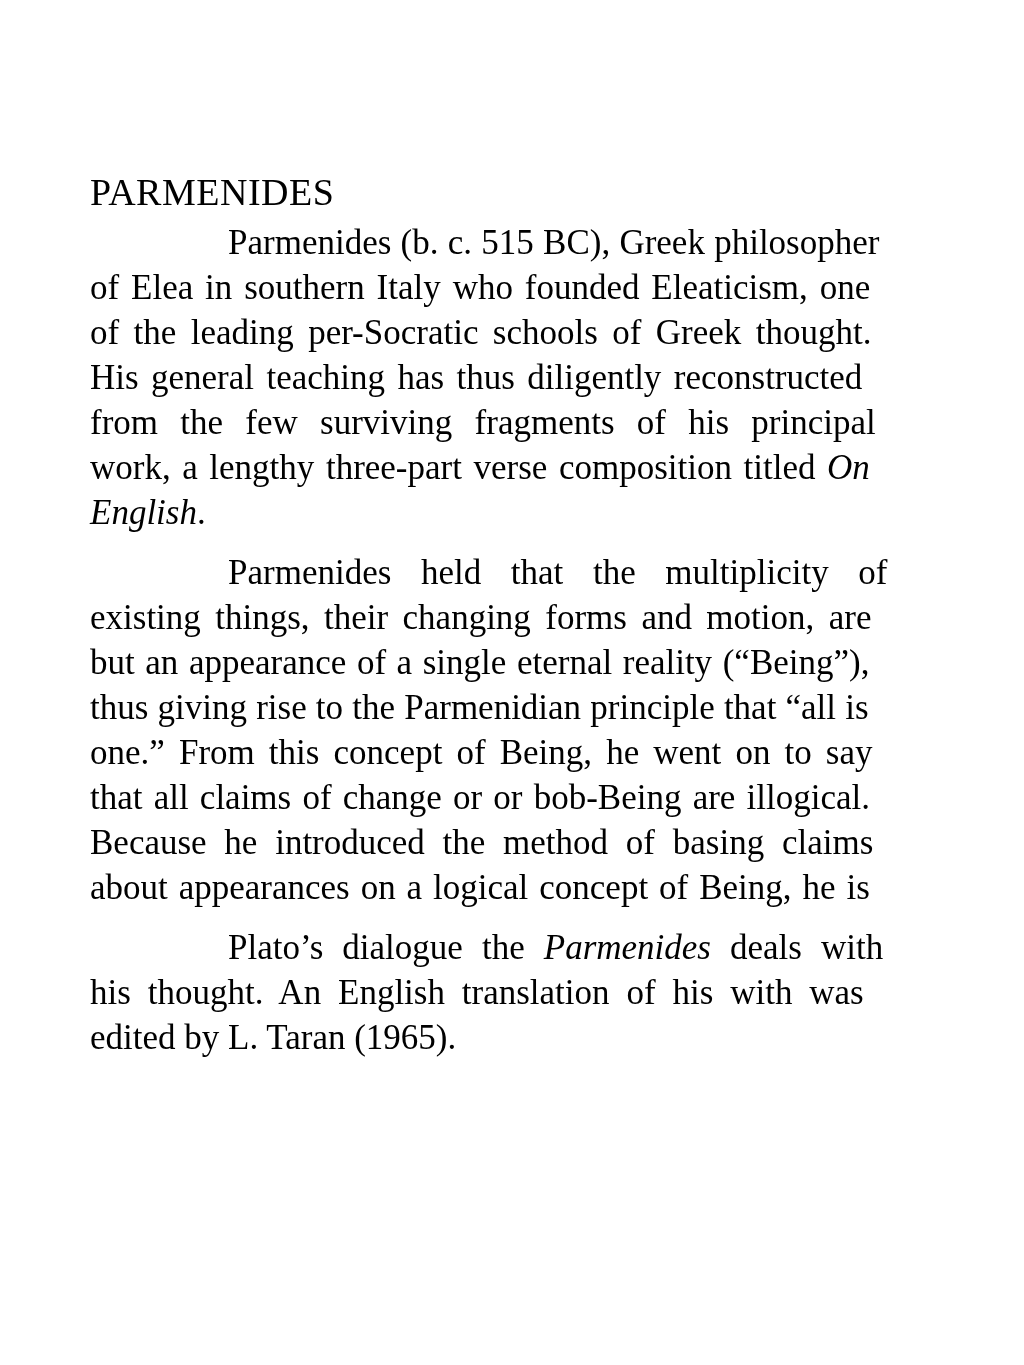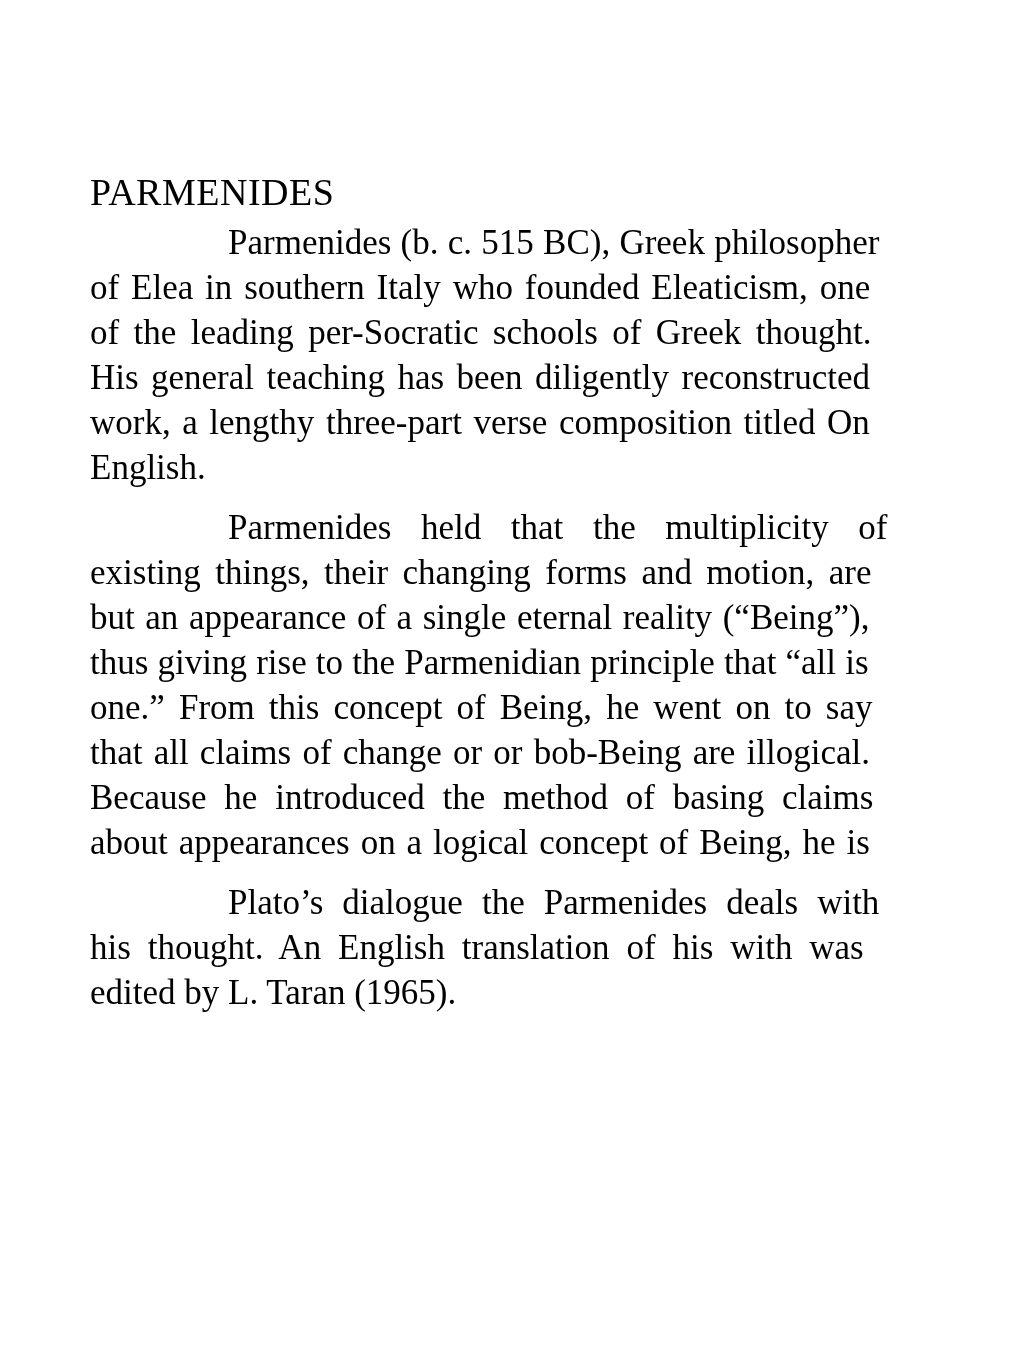--- a/index.html
+++ b/index.html
@@ -44,41 +44,42 @@
     font-size: 35px;
     white-space: nowrap;
     overflow: visible;
   }
   .line.first { padding-left: 138px; }
   .ln {
     display: inline-block;
     white-space: nowrap;
     transform-origin: left center;
   }
-  .it { }
+  .it { font-style: italic; }
   .progress-bar {
     position: absolute;
     left: 429px;
     bottom: 0;
     width: 170px;
     height: 8px;
   }
 </style>
 </head>
 <body style="background: rgb(255, 255, 255); color: rgb(0, 0, 0);">
 
 <div class="slide">
   <div class="doc">
     <h1 class="title">PARMENIDES</h1>
     <div>
         <div class="para">
           <div class="line first"><span class="ln" style="word-spacing: 0.513021px;"><span>Parmenides (b. c. 515 BC), Greek philosopher</span></span></div>
           <div class="line"><span class="ln" style="word-spacing: 3.13281px;"><span>of Elea in southern Italy who founded Eleaticism, one</span></span></div>
           <div class="line"><span class="ln" style="word-spacing: 5.64955px;"><span>of the leading per-Socratic schools of Greek thought.</span></span></div>
-          <div class="line"><span class="ln" style="word-spacing: 3.66146px;"><span>His general teaching has been diligently reconstructed</span></span></div>
+          <div class="line"><span class="ln" style="word-spacing: 3.66146px;"><span>His general teaching has thus diligently reconstructed</span></span></div>
+          <div class="line"><span class="ln" style="word-spacing: 13.5246px;"><span>from the few surviving fragments of his principal</span></span></div>
           <div class="line"><span class="ln" style="word-spacing: 2.82366px;"><span>work, a lengthy three-part verse composition titled </span><span class="it">On</span></span></div>
           <div class="line last"><span class="ln"><span class="it">English</span><span>.</span></span></div>
         </div>
         <div class="para">
           <div class="line first"><span class="ln" style="word-spacing: 20.8781px;"><span>Parmenides held that the multiplicity of</span></span></div>
           <div class="line"><span class="ln" style="word-spacing: 5.67857px;"><span>existing things, their changing forms and motion, are</span></span></div>
           <div class="line"><span class="ln" style="word-spacing: 1.83594px;"><span>but an appearance of a single eternal reality (“Being”),</span></span></div>
           <div class="line"><span class="ln" style="word-spacing: 0.432292px;"><span>thus giving rise to the Parmenidian principle that “all is</span></span></div>
           <div class="line"><span class="ln" style="word-spacing: 5.34844px;"><span>one.” From this concept of Being, he went on to say</span></span></div>
           <div class="line"><span class="ln" style="word-spacing: 2.4375px;"><span>that all claims of change or or bob-Being are illogical.</span></span></div>

